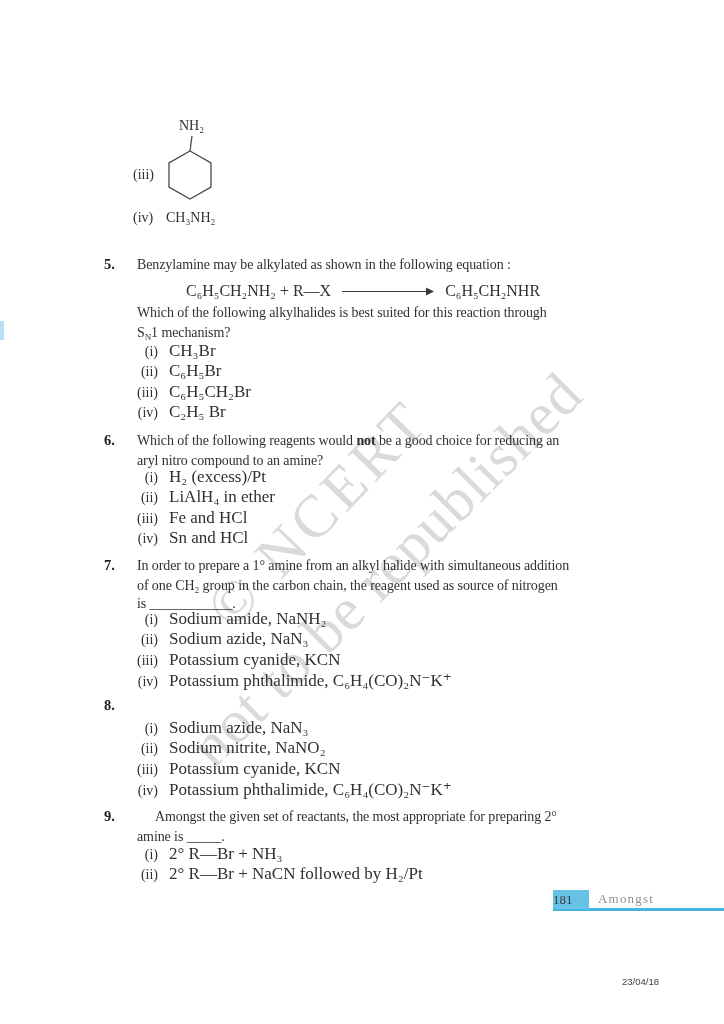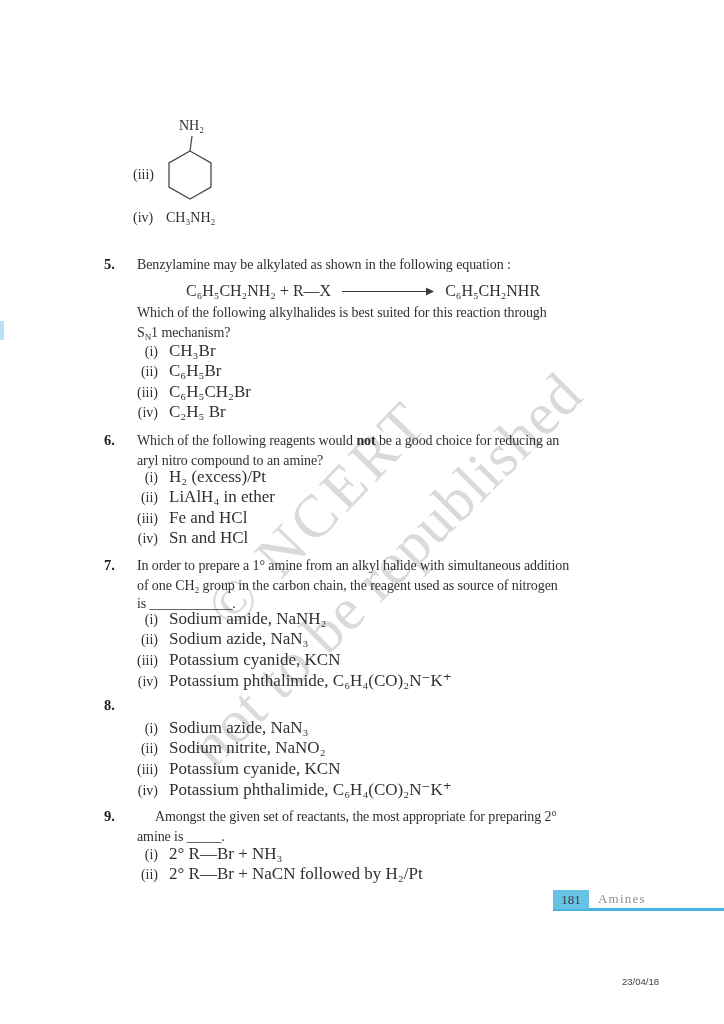--- a/index.html
+++ b/index.html
@@ -54,21 +54,21 @@
   #q8-opts{left:104px;top:718px;}
   
   #q9-num{left:104px;top:808px;}
   #q9-b1{left:155px;top:809px;}
   #q9-b2{left:137px;top:829px;}
   #q9-opts{left:104px;top:844px;}
   
   #footer-rule{position:absolute;left:553px;top:908px;width:171px;height:3px;background:#45b4e0;z-index:1;}
   #page-badge{
     position:absolute;left:553px;top:890px;width:36px;height:19px;background:#67c3e6;z-index:2;
-    display:flex;align-items:center;justify-content:center;font-size:13px;color:#3a3a3a;
+    display:flex;align-items:center;justify-content:flex-start;font-size:13px;color:#3a3a3a;
   }
   #chapter-label{position:absolute;left:598px;top:891px;font-size:13px;color:#8f8f8f;letter-spacing:1.2px;z-index:2;}
   #date-stamp{position:absolute;left:609px;top:976px;font-family:"Liberation Sans","DejaVu Sans",sans-serif;font-size:9.5px;color:#404040;z-index:1;margin-left:13px;}
   #edge-tick{position:absolute;left:0;top:321px;width:4px;height:19px;background:#b5e1f2;z-index:1;}
   svg{display:block;}
 </style>
 </head>
 <body>
 
 <div class="page">
@@ -194,16 +194,16 @@
     <div class="opt-row">
         <span class="opt-label">(ii)</span>
         <span class="opt-text">2° R—Br + NaCN followed by H₂/Pt</span>
       </div>
   </div>
 
   <div id="footer-rule"></div>
   <div id="page-badge">
       <span>181</span>
     </div>
-  <div id="chapter-label">Amines</div>
+  <div id="chapter-label">Amongst</div>
   <div id="date-stamp">23/04/18</div>
 
 </div>
 
 </body></html>

